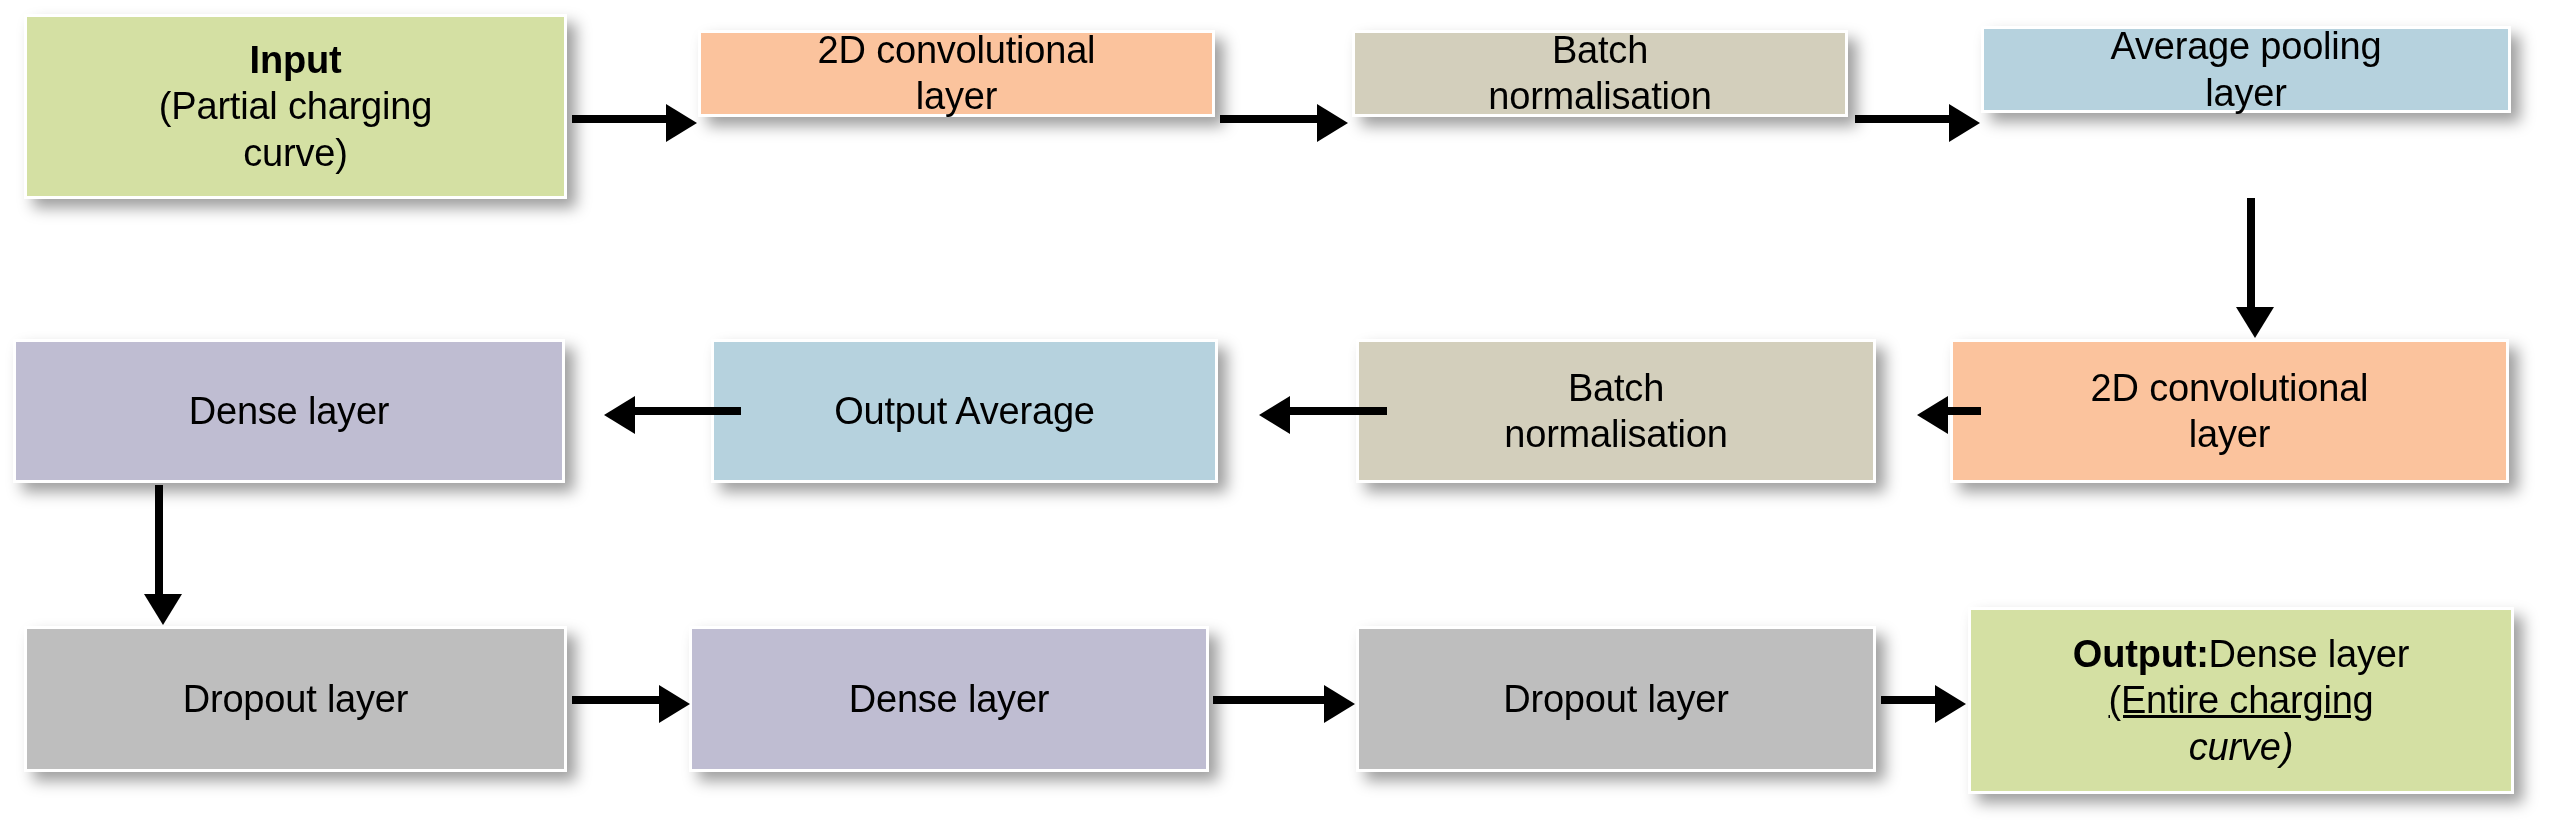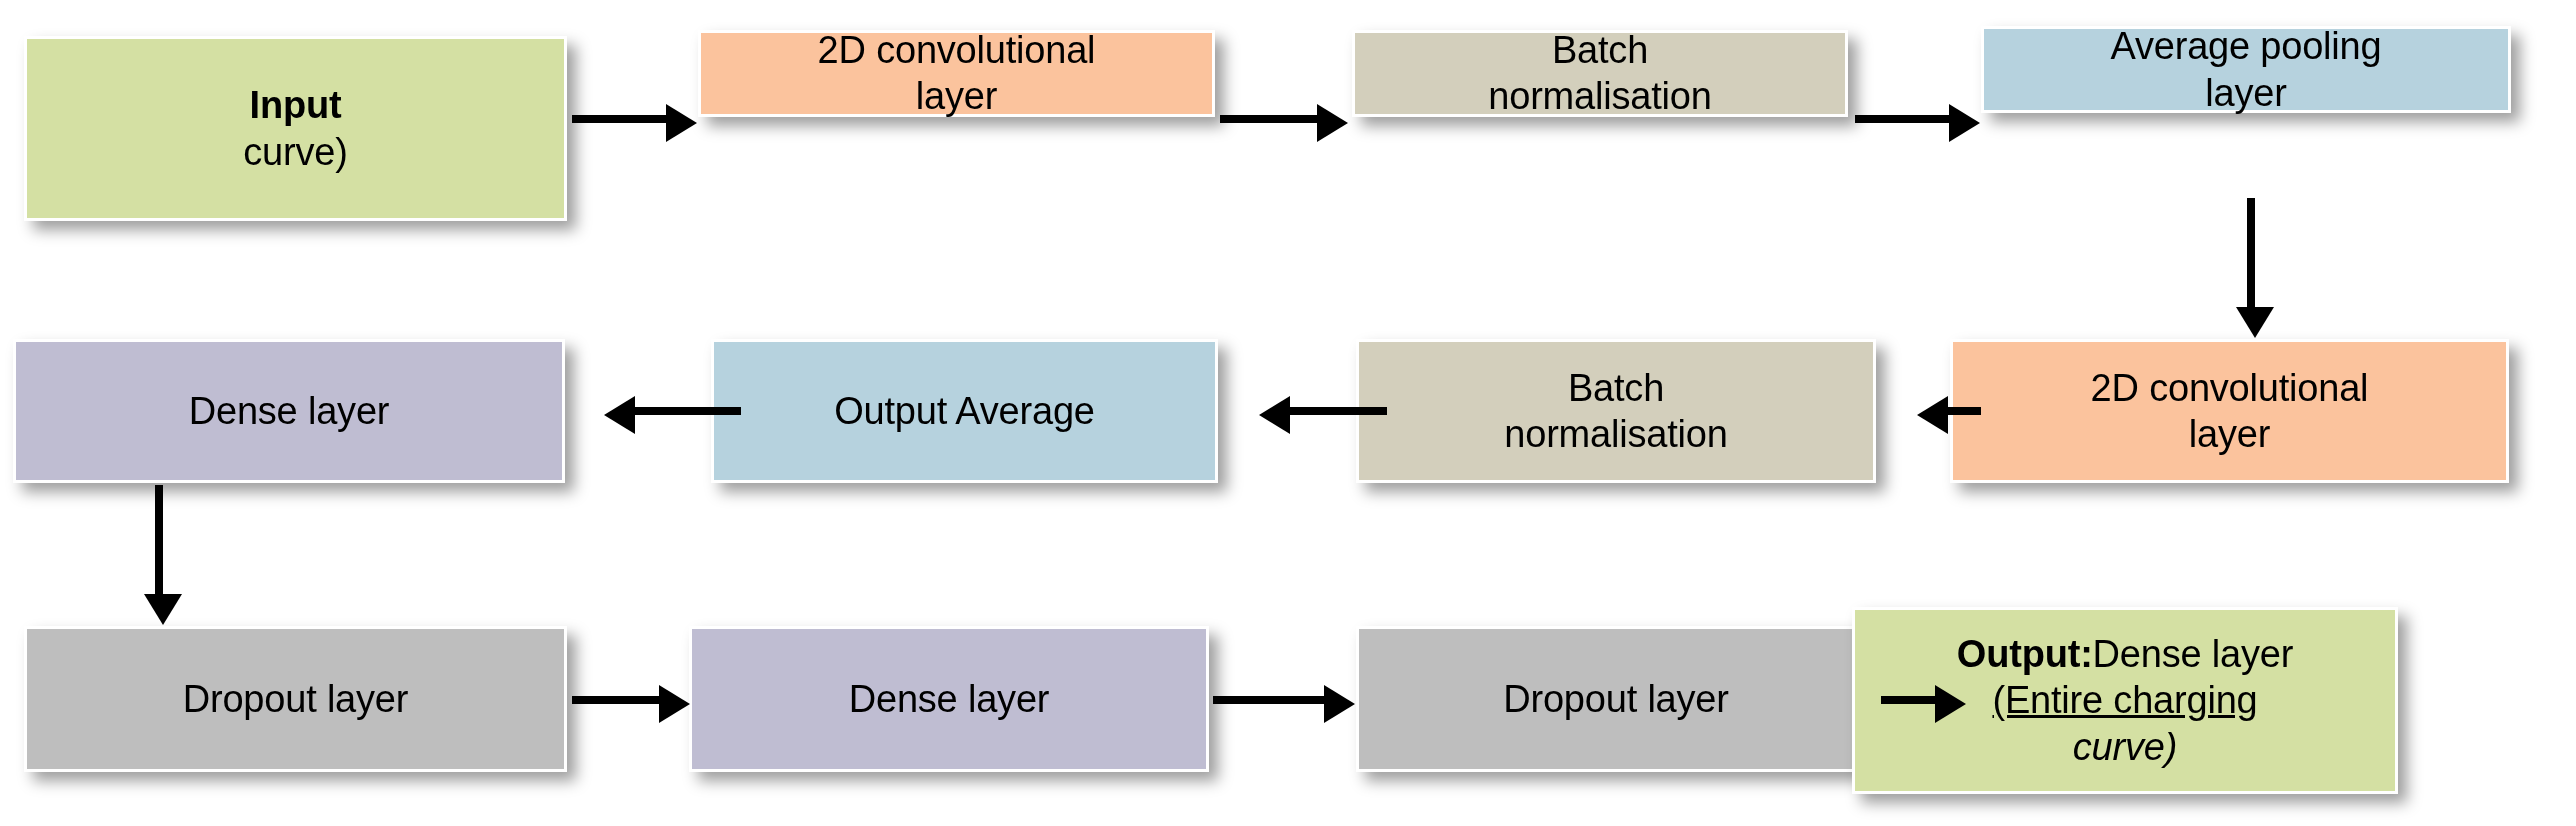--- a/index.html
+++ b/index.html
@@ -71,23 +71,24 @@
     width: 0; height: 0;
     border-left: 19px solid transparent;
     border-right: 19px solid transparent;
     border-top: 31px solid #000000;
   }
 </style>
 </head>
 <body>
 
 <div id="canvas" style="background: rgb(255, 255, 255);">
-    <div class="node" style="left: 24px; top: 36px; width: 543px; height: 185px; background: rgb(212, 224, 163); border-color: rgb(255, 255, 255);">
+    <div class="node" style="left: 24px; top: 14px; width: 543px; height: 185px; background: rgb(212, 224, 163); border-color: rgb(255, 255, 255);">
       <span class="label">
         <span style="display: block;"><b>Input</b></span>
+        <span style="display: block;">(Partial charging</span>
         <span style="display: block;">curve)</span>
       </span>
     </div>
     <div class="node" style="left: 698px; top: 29.5px; width: 517px; height: 87px; background: rgb(251, 195, 157); border-color: rgb(255, 255, 255);">
       <span class="label">
         <span style="display: block;">2D convolutional</span>
         <span style="display: block;">layer</span>
       </span>
     </div>
     <div class="node" style="left: 1352px; top: 29.5px; width: 496px; height: 87px; background: rgb(211, 207, 188); border-color: rgb(255, 255, 255);">
@@ -132,21 +133,21 @@
     <div class="node" style="left: 689px; top: 626px; width: 520px; height: 146px; background: rgb(191, 189, 210); border-color: rgb(255, 255, 255);">
       <span class="label">
         <span style="display: block;">Dense layer</span>
       </span>
     </div>
     <div class="node" style="left: 1356px; top: 626px; width: 520px; height: 146px; background: rgb(190, 190, 190); border-color: rgb(255, 255, 255);">
       <span class="label">
         <span style="display: block;">Dropout layer</span>
       </span>
     </div>
-    <div class="node" style="left: 1852px; top: 607px; width: 546px; height: 187px; background: rgb(212, 224, 163); border-color: rgb(255, 255, 255);">
+    <div class="node" style="left: 1968px; top: 607px; width: 546px; height: 187px; background: rgb(212, 224, 163); border-color: rgb(255, 255, 255);">
       <span class="label">
         <span style="display: block;"><b>Output:</b>Dense layer</span>
         <span style="display: block; text-decoration: underline;">(Entire charging</span>
         <span style="display: block; font-style: italic;">curve)</span>
       </span>
     </div>
     <div class="arrow-h right" style="top: 115px; width: 94px; border-top-color: rgb(0, 0, 0); left: 572px;"></div>
     <div class="arrow-h right" style="top: 115px; width: 97px; border-top-color: rgb(0, 0, 0); left: 1220px;"></div>
     <div class="arrow-h right" style="top: 115px; width: 94px; border-top-color: rgb(0, 0, 0); left: 1855px;"></div>
     <div class="arrow-v" style="left: 2247px; top: 198px; height: 109px; border-left-color: rgb(0, 0, 0);"></div>

